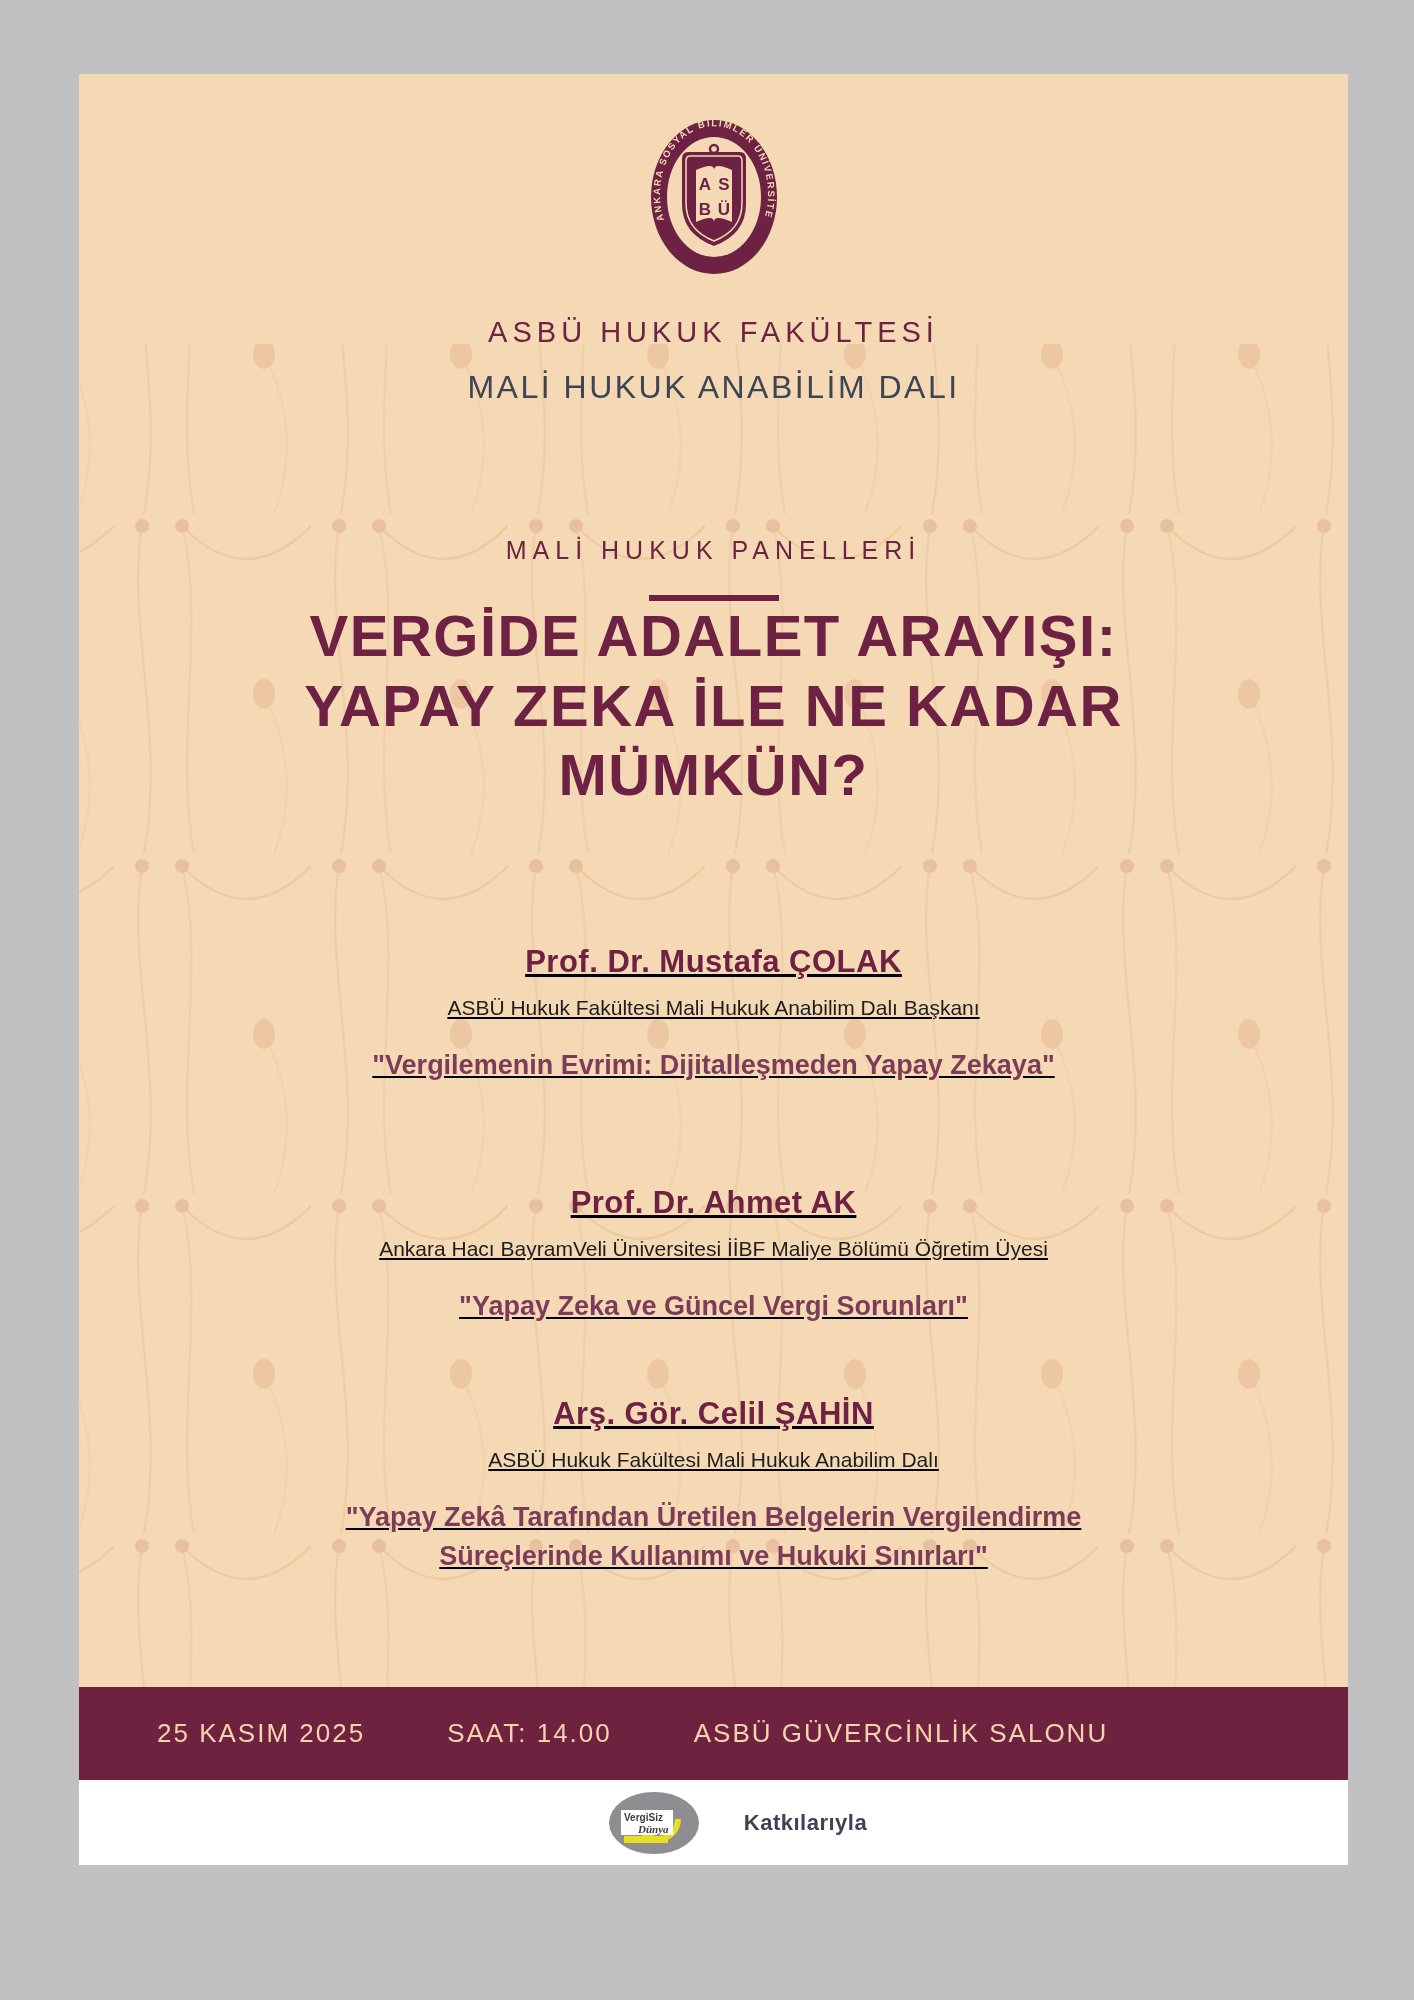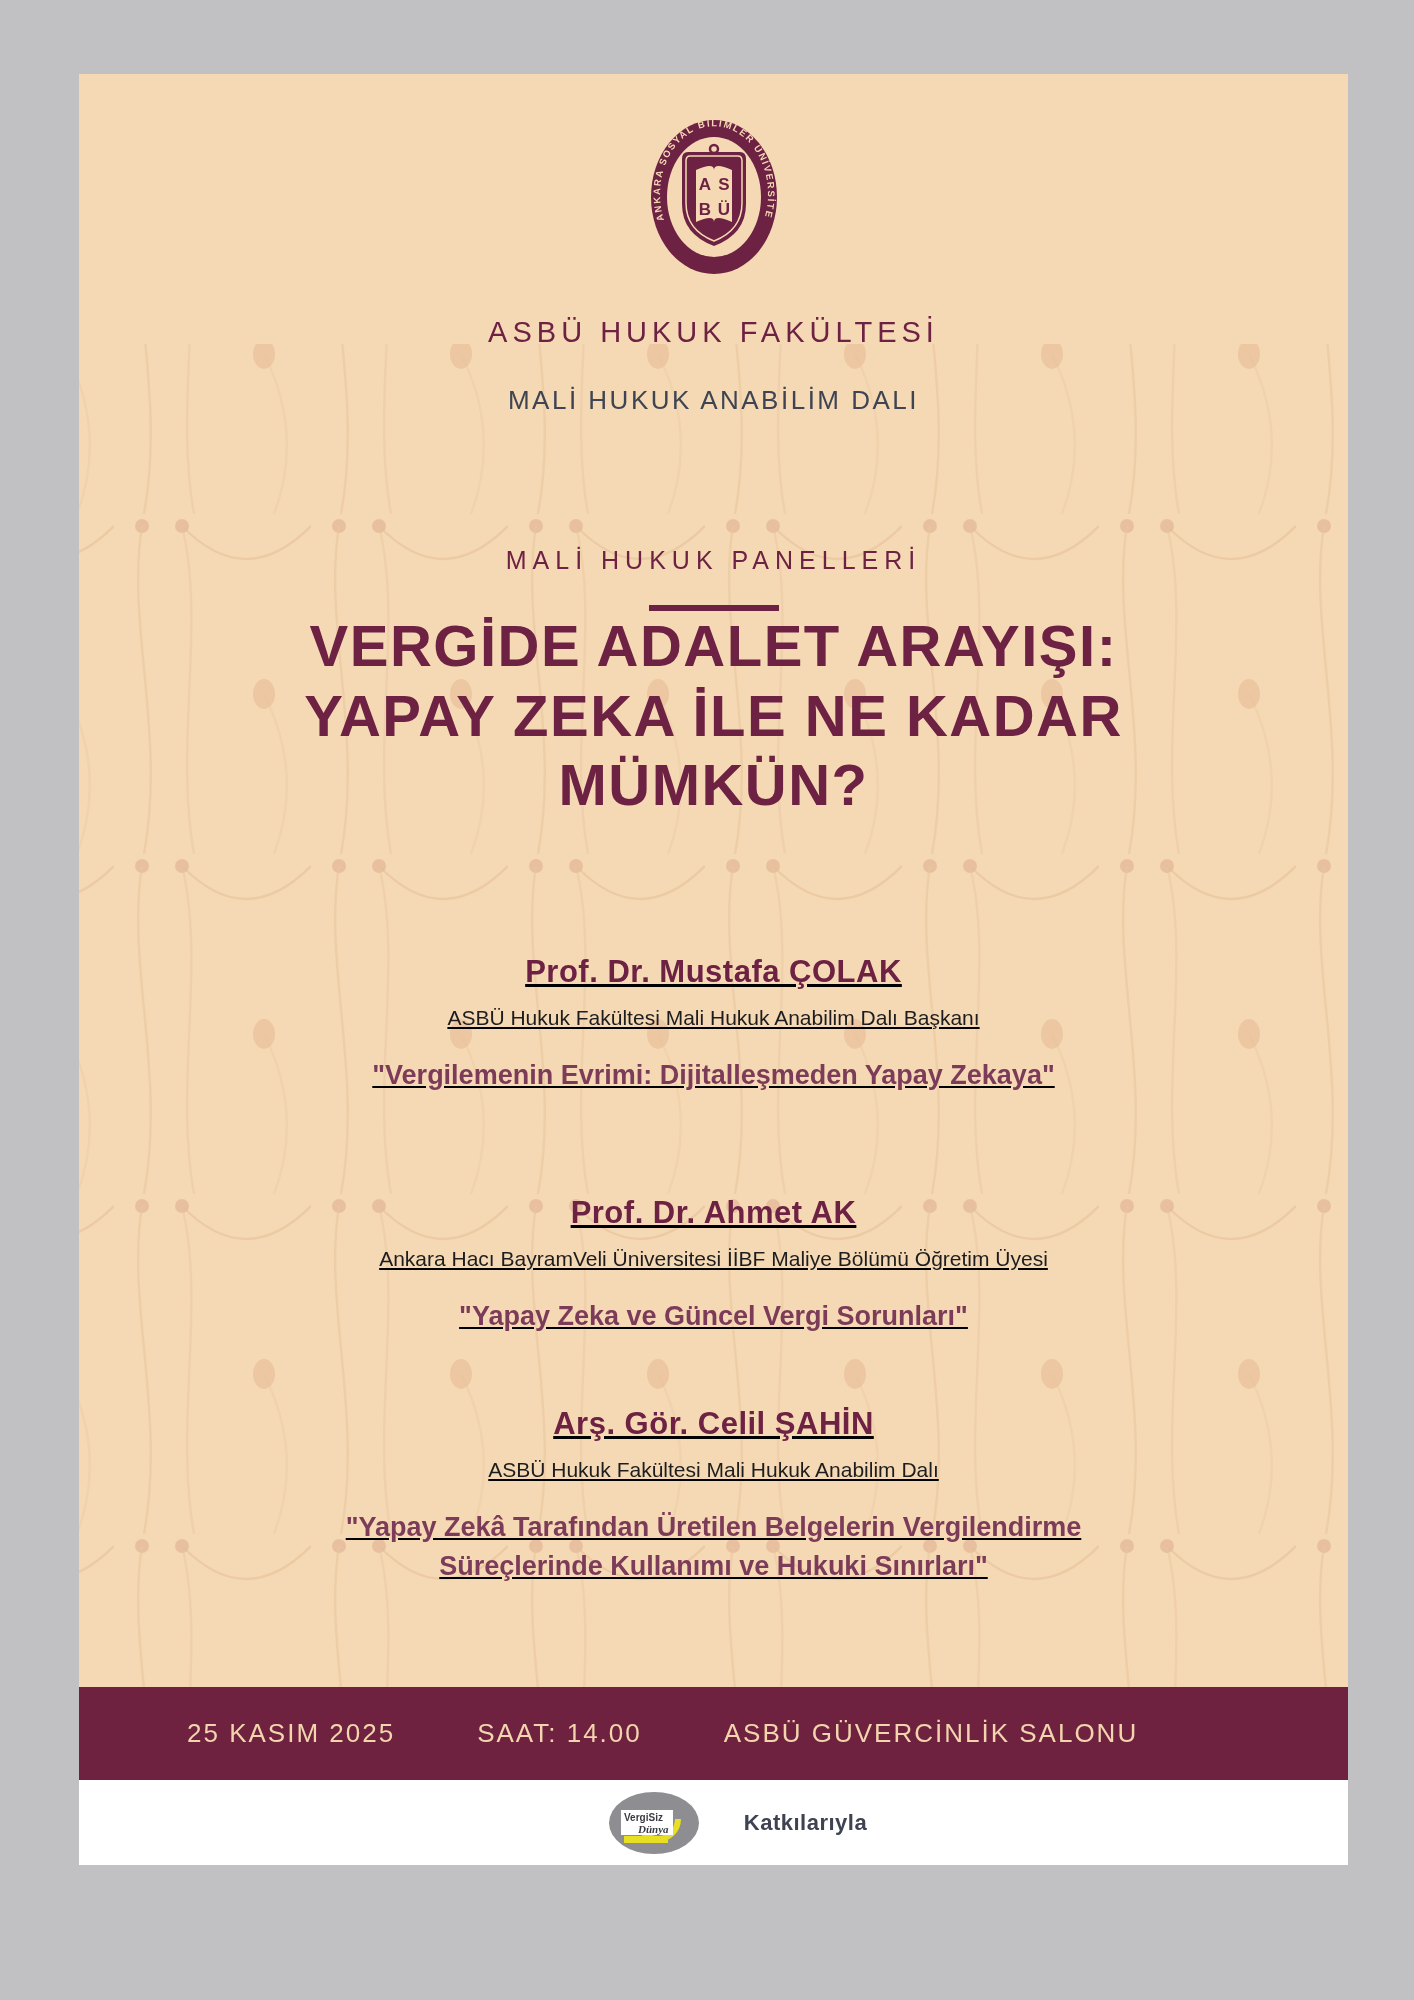--- a/index.html
+++ b/index.html
@@ -10,33 +10,33 @@
     overflow:hidden;
   }
   .poster{
     position:absolute;left:79px;top:74px;width:1269px;height:1791px;
     background:#f5d9b4;overflow:hidden;
   }
   .bg-pattern{position:absolute;left:0;top:0;pointer-events:none;}
   .content{position:relative;text-align:center;}
   .seal-wrap{margin-top:44px;display:flex;justify-content:center;}
   .faculty{margin-top:40px;font-size:29px;letter-spacing:5px;font-weight:500;color:#6d2143;}
-  .department{margin-top:36px;font-size:26px;letter-spacing:2.5px;font-weight:500;color:#3e4452;}
+  .department{margin-top:20px;font-size:32px;letter-spacing:2.5px;font-weight:500;color:#3e4452;}
   .series{margin-top:130px;font-size:25px;letter-spacing:6px;font-weight:400;color:#6d2143;}
   .divider{margin:30px auto 0;width:130px;height:6px;background:#6d2143;}
   .main-title{margin:0 auto 0;max-width:960px;font-size:58px;line-height:1.2;letter-spacing:1.5px;font-weight:700;color:#6d2143;}
   .speakers{margin-top:134px;text-decoration:underline;}
   .speaker-name{font-size:31px;font-weight:700;color:#6d2143;letter-spacing:0.5px;}
   .speaker-affiliation{margin-top:16px;font-size:21px;color:#1d1d1f;}
   .speaker-talk{margin:26px auto 0;max-width:900px;font-size:27px;font-weight:700;line-height:1.45;color:#7c3c59;}
   .speaker-2{margin-top:100px;}
   .speaker-3{margin-top:70px;}
   .footer-bar{
     position:absolute;left:0;right:0;bottom:85px;height:93px;background:#6f2240;
-    display:flex;align-items:center;padding-left:108px;gap:82px;box-sizing:border-box;
+    display:flex;align-items:center;padding-left:78px;gap:82px;box-sizing:border-box;
     color:#f2d4ad;font-size:26px;letter-spacing:2px;font-weight:400;
   }
   .sponsor-bar{
     position:absolute;left:0;right:0;bottom:0;height:85px;background:#ffffff;
     display:flex;align-items:center;justify-content:center;gap:44px;padding-left:48px;
   }
   .sponsor-label{font-size:22px;font-weight:700;color:#3d4350;letter-spacing:0.5px;}
 </style>
 </head>
 <body>

